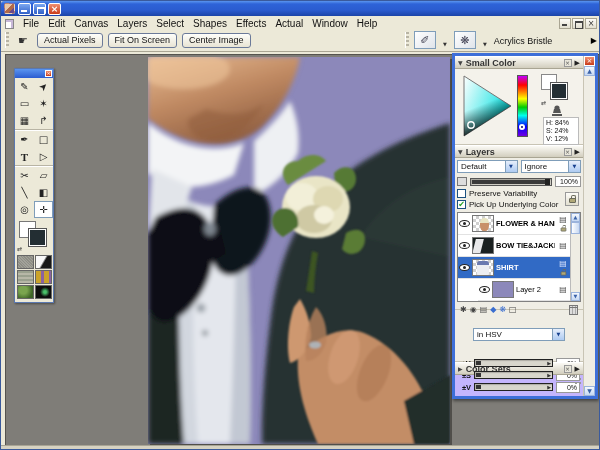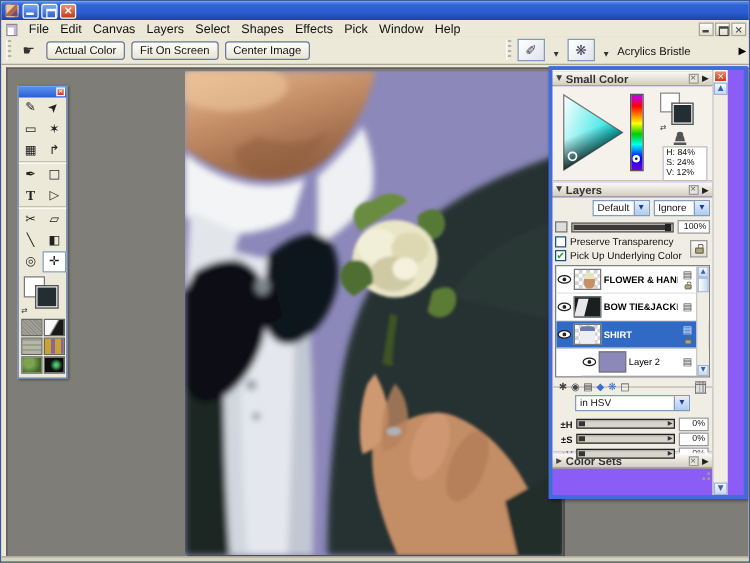--- a/index.html
+++ b/index.html
@@ -64,21 +64,21 @@
   .contentgrid{display:grid;grid-template-columns:17px 17px;gap:1px;padding:1px 2px 3px 2px;}
   .csw{height:14px;border:1px solid #666;}
   .sw1{background:repeating-linear-gradient(45deg,#8e8e86 0 1px,#a2a29a 1px 2px);}
   .sw2{background:linear-gradient(120deg,#f8f8f8 45%,#181818 55%);}
   .sw3{background:repeating-linear-gradient(0deg,#b7b7a7 0 2px,#9aa08e 2px 4px);}
   .sw4{background:repeating-linear-gradient(90deg,#caa32a 0 5px,#8a62a2 5px 8px);}
   .sw5{background:radial-gradient(circle at 35% 35%,#7aa44e 0 30%,#3e6426 75%);}
   .sw6{background:radial-gradient(circle at 60% 50%,#49c26a 0 12%,#0d0d0d 45%);}
 
   
-  .palette{position:absolute;right:1px;top:-2px;width:159px;height:346px;border:3px solid #3E6FD8;background:#8b5cf6;box-shadow:1px 2px 3px #0007;display:flex;}
+  .palette{position:absolute;right:1px;top:-2px;width:146px;height:346px;border:3px solid #3E6FD8;background:#c4b5fd;box-shadow:1px 2px 3px #0007;display:flex;}
   .pcol{width:128px;display:flex;flex-direction:column;}
   .pscroll{width:12px;border-left:1px solid #c8c4b4;display:flex;flex-direction:column;align-items:stretch;background:#F3F1EA;}
   .px-close{height:10px;background:linear-gradient(180deg,#F09070,#C83A18);border:1px solid #fff;color:#fff;font-size:7px;line-height:8px;text-align:center;}
   .sarrow{height:10px;background:linear-gradient(180deg,#F6F9FE,#C6D8F2);border:1px solid #9CB4DC;color:#3A62A8;font-size:6px;line-height:8px;text-align:center;}
   .strack{flex:1;background:#EFEDE4;}
   .hdr{height:13px;background:linear-gradient(180deg,#FBFAF5,#D2CEBE);border-top:1px solid #fff;border-bottom:1px solid #A9A593;display:flex;align-items:center;gap:3px;padding:0 3px;}
   .hdr .tri{font-size:6px;color:#444;}
   .hdr .htitle{font-size:9px;font-weight:bold;color:#333;flex:1;white-space:nowrap;}
   .hclose{width:8px;height:8px;border:1px solid #999;background:#E8E6DA;font-size:6px;line-height:6px;text-align:center;color:#555;}
   .hfly{font-size:7px;color:#222;}
@@ -90,21 +90,21 @@
   .huemark{position:absolute;left:1px;top:48px;width:6px;height:6px;border:2px solid #fff;border-radius:50%;background:#0008;}
   .sc-swatches{position:absolute;left:86px;top:5px;width:34px;height:30px;}
   .sc-back{position:absolute;left:0;top:0;width:16px;height:16px;background:#fff;border:1px solid #888;}
   .sc-front{position:absolute;left:10px;top:9px;width:16px;height:16px;background:#232E33;border:1px solid #fff;outline:1px solid #555;}
   .sc-swap{position:absolute;left:0;bottom:-2px;font-size:6px;color:#333;}
   .hsvchip{position:absolute;left:88px;top:48px;width:36px;background:#fff;border:1px solid #bbb;font-size:7px;line-height:8px;color:#111;padding:1px 2px;}
   .stamp{position:absolute;left:96px;top:36px;}
 
   
   .lybody{height:152px;background:#EFEDE4;border-bottom:1px solid #c8c4b4;padding:2px 2px 0 2px;position:relative;}
-  .lyrow1{display:flex;gap:3px;margin-left:30px;}
+  .lyrow1{display:flex;gap:3px;}
   .xpsel{flex:1;height:13px;border:1px solid #7F9DB9;background:#fff;font-size:8px;display:flex;align-items:center;position:relative;padding-left:3px;color:#111;}
   .xpsel .dd{position:absolute;right:0;top:0;width:12px;height:11px;background:linear-gradient(180deg,#E6EEFB,#AECBF2);border-left:1px solid #7F9DB9;color:#17408F;font-size:5px;line-height:11px;text-align:center;}
   .lyrow2{display:flex;align-items:center;gap:3px;margin-top:2px;height:13px;}
   .miniic{width:10px;height:9px;border:1px solid #777;background:#ddd;}
   .opslider{flex:1;height:8px;border:1px solid #555;background:#cfcdc4;position:relative;box-shadow:inset 1px 1px 1px #0003;}
   .opfill{position:absolute;left:1px;top:1px;bottom:1px;right:6px;background:#3a3a3a;}
   .ophandle{position:absolute;right:1px;top:0;width:5px;height:6px;background:#222;}
   .opval{width:26px;height:11px;border:1px solid #999;background:#fff;font-size:7px;line-height:9px;text-align:right;padding-right:2px;color:#111;}
   .checkrow{display:flex;align-items:center;gap:3px;height:11px;font-size:8px;color:#111;}
   .chk{width:9px;height:9px;border:1px solid #1C5180;background:#fff;font-size:8px;line-height:8px;text-align:center;color:#21A121;}
@@ -133,21 +133,21 @@
   .listscroll .sarrow{height:9px;font-size:5px;line-height:7px;}
   .lthumb{height:12px;background:linear-gradient(90deg,#fff,#C6D8F2);border:1px solid #9CB4DC;}
   .partial{height:5px;background:#f4f4f4;border-top:1px solid #ccc;display:flex;gap:2px;padding:1px 1px 0 15px;}
   .lybottom{height:14px;display:flex;align-items:center;gap:3px;padding:0 3px;margin-top:1px;}
   .lbicon{font-size:8px;color:#454545;line-height:10px;}
   .lbicon.blue{color:#3a6ed0;}
   .trash{margin-left:auto;width:9px;height:10px;border:1px solid #777;border-top:3px double #777;background:repeating-linear-gradient(90deg,#ddd 0 2px,#aaa 2px 3px);}
 
   
   .cvbody{height:52px;background:#EFEDE4;border-bottom:1px solid #c8c4b4;padding:2px 3px;}
-  .cvsel{width:92px;margin:4px auto;height:13px;}
+  .cvsel{width:92px;margin:16px auto;height:13px;}
   .cvrow{display:flex;align-items:center;gap:3px;height:12px;}
   .cvlabel{width:13px;font-size:7.5px;font-weight:bold;color:#111;text-align:right;}
   .cvslider{flex:1;height:8px;border:1px solid #222;background:#d8d6cc;position:relative;box-shadow:inset 1px 1px 1px #0003;}
   .cvhandle{position:absolute;left:1px;top:1px;width:5px;height:4px;background:#333;}
   .cvarrow{position:absolute;right:1px;top:1px;font-size:5px;line-height:5px;color:#333;}
   .cvval{width:24px;height:11px;border:1px solid #999;background:#fff;font-size:7px;line-height:9px;text-align:right;padding-right:2px;color:#111;}
   .csheader .htitle{font-weight:bold;}
   .pfooter{height:11px;display:flex;align-items:flex-end;justify-content:flex-end;padding:0 2px 2px 0;}
   .grip{width:8px;height:8px;background:
     radial-gradient(circle at 7px 7px,#999 1px,transparent 1.4px),
@@ -172,34 +172,34 @@
 
   <div class="menubar">
     <span class="docicon"></span>
     <span class="menuitem">File</span>
     <span class="menuitem">Edit</span>
     <span class="menuitem">Canvas</span>
     <span class="menuitem">Layers</span>
     <span class="menuitem">Select</span>
     <span class="menuitem">Shapes</span>
     <span class="menuitem">Effects</span>
-    <span class="menuitem">Pick</span>
+    <span class="menuitem">Actual</span>
     <span class="menuitem">Window</span>
     <span class="menuitem">Help</span>
     <span class="childbtns">
       <span class="cb min"></span>
       <span class="cb rest"></span>
       <span class="cb g">×</span>
     </span>
   </div>
 
   <div class="toolbar">
     <span class="handle"></span>
     <span class="panbtn g">☛</span>
-    <span class="tbtn">Actual Color</span>
+    <span class="tbtn">Actual Pixels</span>
     <span class="tbtn">Fit On Screen</span>
     <span class="tbtn">Center Image</span>
     <span class="tspacer"></span>
     <span class="handle"></span>
     <span class="well g">✐</span>
     <span class="welldd g">▼</span>
     <span class="well g">❋</span>
     <span class="welldd g">▼</span>
     <span class="brushnames">
       <span class="brushvar">Acrylics Bristle</span>
@@ -416,21 +416,21 @@
             <div class="lyrow2">
               <span class="miniic"></span>
               <span class="opslider">
                 <span class="opfill"></span>
                   <span class="ophandle"></span>
               </span>
               <span class="opval">100%</span>
             </div>
             <div class="checkrow">
               <span class="chk"></span>
-              <span>Preserve Transparency</span>
+              <span>Preserve Variability</span>
             </div>
             <div class="checkrow">
               <span class="chk g">✔</span>
               <span>Pick Up Underlying Color</span>
             </div>
             <span class="lockbtn">
                 <span class="lockicon"></span>
               </span>
 
             <div class="llist">

